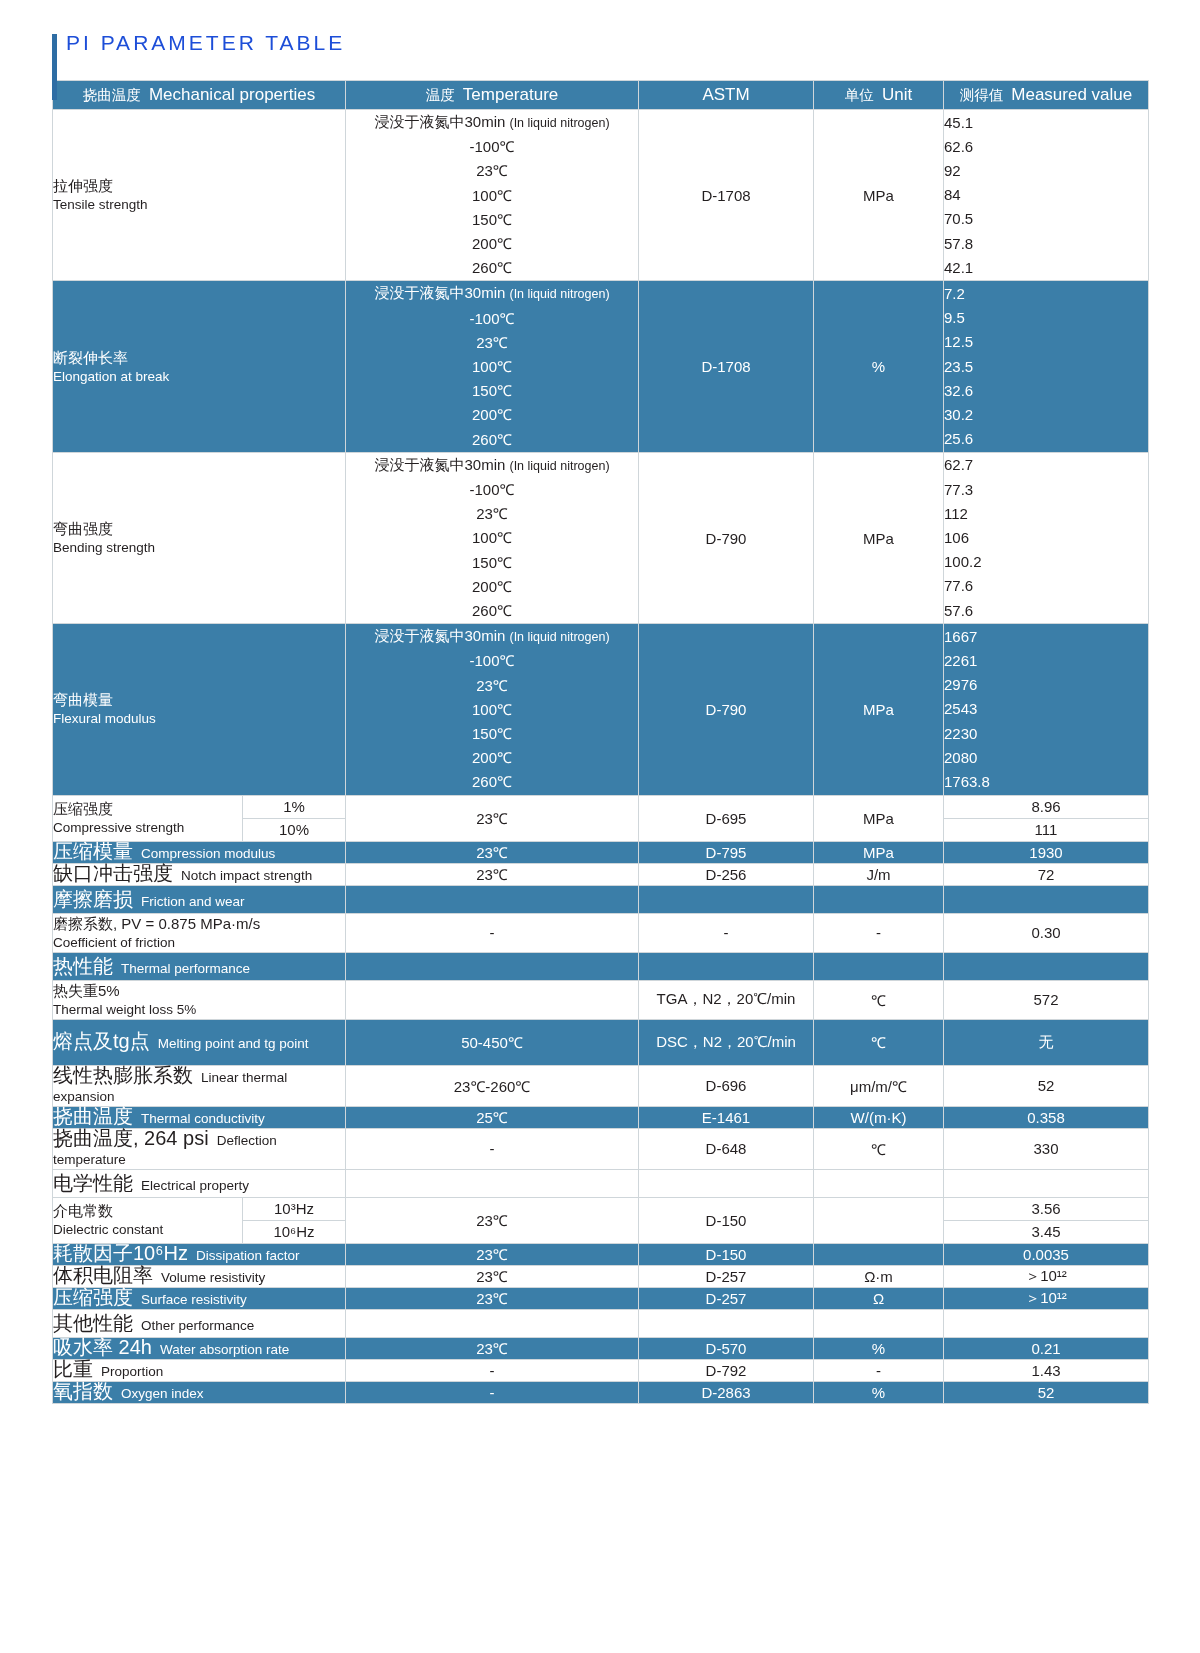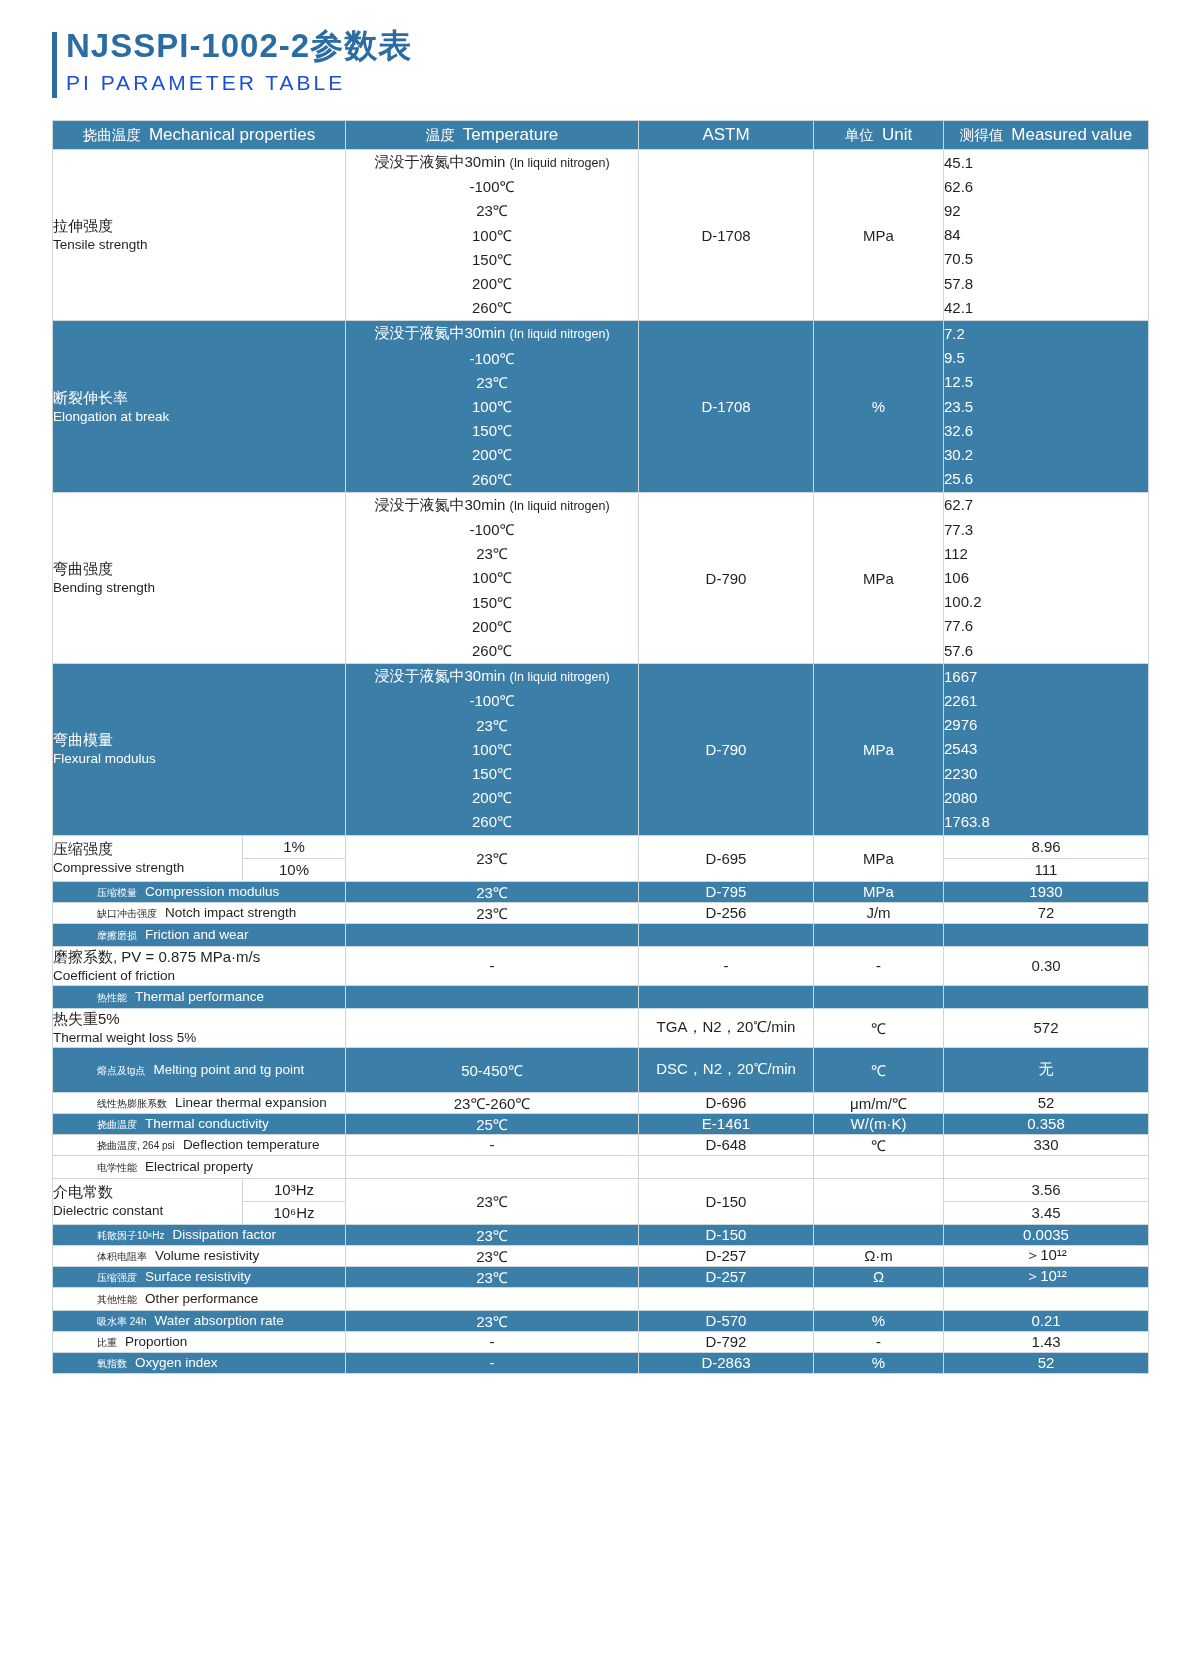--- a/index.html
+++ b/index.html
@@ -78,21 +78,21 @@
   .rowband-light td { background: #ffffff; color: #231f20; }
   .rowband-blue  td { background: #3b7ea8; color: #ffffff; border-color: #5d93b7; }
 
   .c-label {
     padding: 6px 0 6px 14px;
     text-align: left;
     line-height: 19px;
   }
   .lbl-cn { font-size: 15px; display: block; }
   .lbl-en { font-size: 13.5px; display: block; }
-  .inline-cn { font-size: 10px; padding-left: 44px; }
+  .inline-cn { font-size: 20px; }
   .inline-en { font-size: 13.5px; }
 
   .stack {
     line-height: 24.2px;
     text-align: center;
     padding: 8px 0;
     font-size: 15px;
   }
   .stack .small { font-size: 12.5px; }
   .stack .first { font-size: 15px; }
@@ -134,21 +134,20 @@
   .note .cn { font-size: 14.5px; }
   .note .en { font-size: 14px; }
 </style>
 </head>
 <body>
 
 <div class="page">
 
   <div class="header">
     <div class="header-bar"></div>
-    <div class="title-cn">NJSSPI-1002-2参数表</div>
     <div class="title-en">PI PARAMETER TABLE</div>
   </div>
 
   <table class="param">
     <colgroup>
       <col style="width:190px">
       <col style="width:103px">
       <col style="width:293px">
       <col style="width:175px">
       <col style="width:130px">

